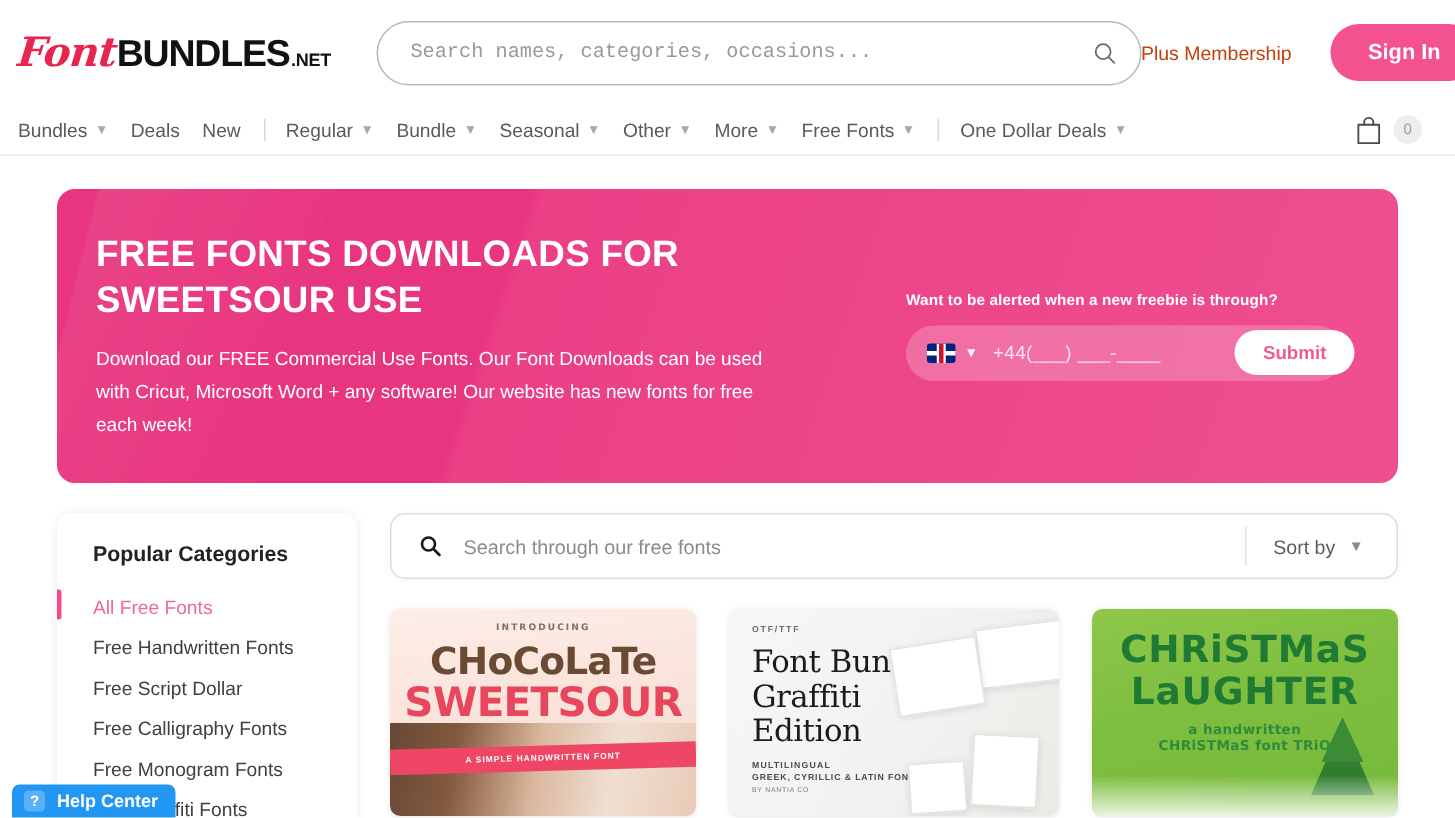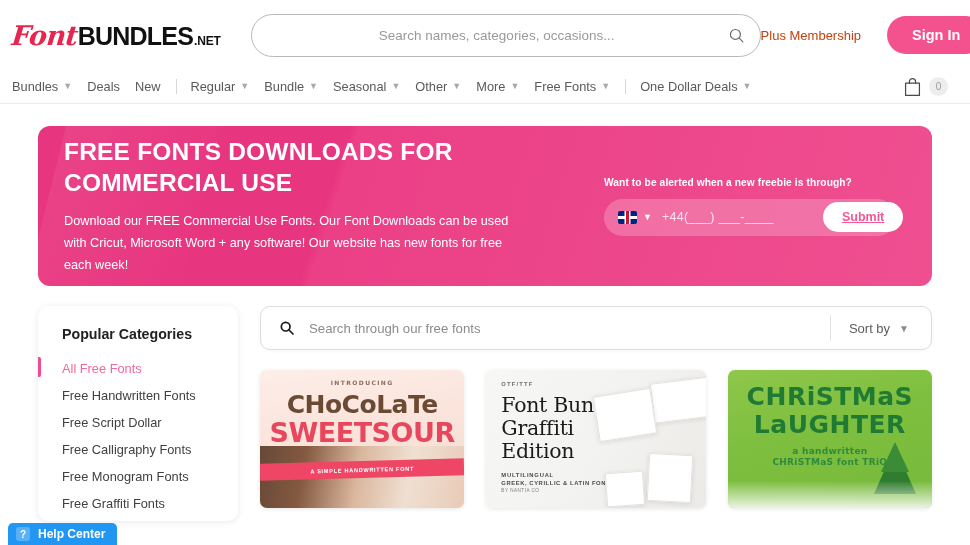--- a/index.html
+++ b/index.html
@@ -56,24 +56,23 @@
     display: flex;
     align-items: center;
     padding: 0 6px 0 22px;
     background: #fff;
   }
   .search-pill input {
     flex: 1;
     border: none;
     outline: none;
     font-size: 13.5px;
-    font-family: Liberation Sans, sans-serif;
+    font-family: Liberation Mono, monospace;
     color: #b91c1c;
     background: transparent;
-    text-align: center;
   }
   .search-pill input::placeholder { color: #9a9a9a; }
   .search-pill-btn {
     width: 34px; height: 34px;
     border: none; background: transparent;
     display: flex; align-items: center; justify-content: center;
     cursor: pointer;
   }
 
   .plus-membership {
@@ -140,21 +139,21 @@
     color: #9a9a9a;
     font-size: 10px;
     display: flex; align-items: center; justify-content: center;
     margin-left: 7px;
   }
 
   
   .hero-wrap { padding: 22px 38px 0 38px; }
   .hero {
     position: relative;
-    height: 160px;
+    height: 196px;
     border-radius: 12px;
     background: linear-gradient(108deg, #e8357f 0%, #e8357f 33%, #eb3f86 34%, #ef4f90 100%);
     overflow: hidden;
     display: flex;
     align-items: center;
     padding: 0 36px 0 26px;
   }
   .hero::after {
     content: "";
     position: absolute;
@@ -233,21 +232,20 @@
     color: #ef5a97;
     border: none;
     border-radius: 18px;
     height: 30px;
     padding: 0 19px;
     font-size: 12.5px;
     font-weight: 700;
     font-family: "Liberation Sans", sans-serif;
     cursor: pointer;
     white-space: nowrap;
-    text-decoration: underline;
   }
 
   
   .content {
     display: flex;
     padding: 20px 38px 0 38px;
     gap: 22px;
   }
 
   .sidebar {
@@ -522,21 +520,21 @@
     </svg>
     <div class="cart-badge">0</div>
   </div>
 </div>
 
 <div class="hero-wrap">
   <div class="hero">
     <div class="hero-left">
       <div class="hero-title">
         <div>FREE FONTS DOWNLOADS FOR</div>
-        <div>COMMERCIAL USE</div>
+        <div>SWEETSOUR USE</div>
       </div>
       <div class="hero-desc">Download our FREE Commercial Use Fonts. Our Font Downloads can be used with Cricut, Microsoft Word + any software! Our website has new fonts for free each week!</div>
     </div>
 
     <div class="hero-right">
       <div class="hero-alert-text">Want to be alerted when a new freebie is through?</div>
       <div class="phone-row">
         <div class="flag"></div>
         <span class="flag-chev">▼</span>
         <input class="phone-input" type="text" placeholder="+44(___) ___-____" style="">

